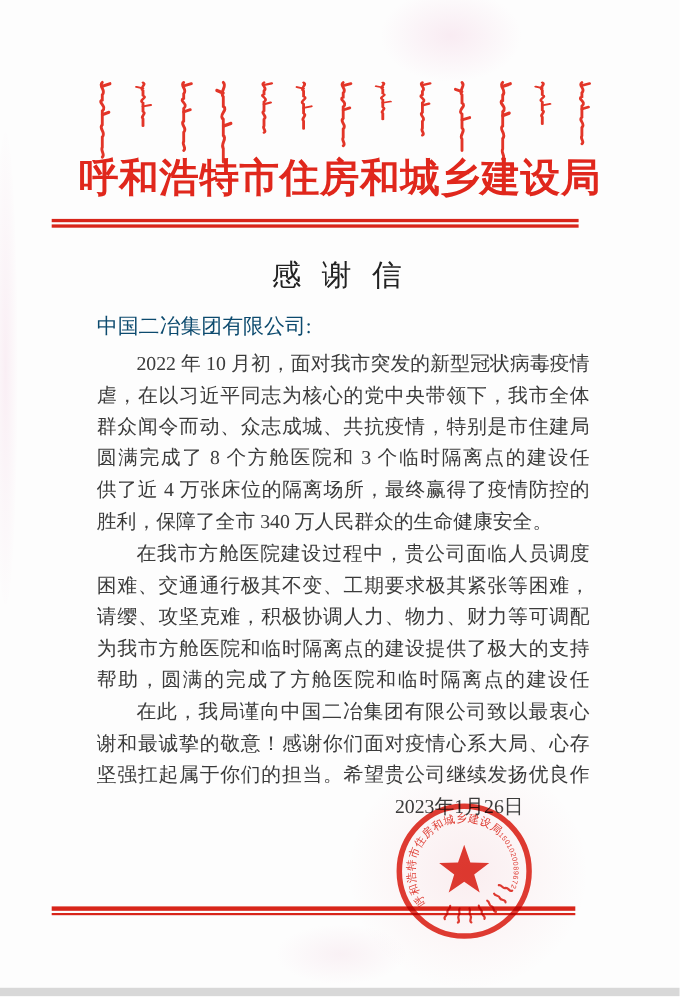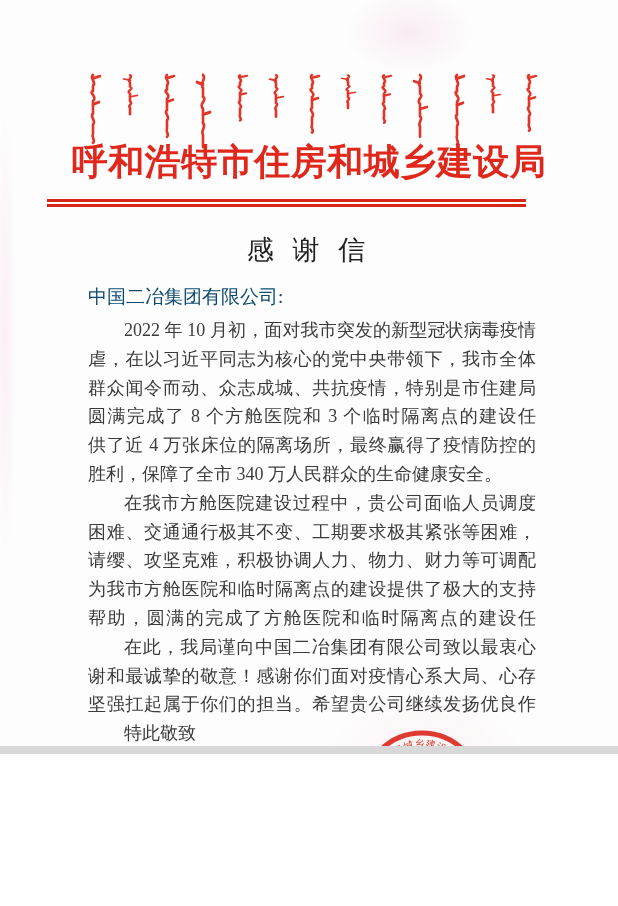--- a/index.html
+++ b/index.html
@@ -1,17 +1,17 @@
 <!DOCTYPE html>
 <html><head>
 <meta charset="utf-8">
 <style>
   html,body{margin:0;padding:0;background:#ffffff;}
   #page{
-    position:relative; width:618px; height:754px; overflow:hidden;
+    position:relative; width:618px; height:906px; overflow:hidden;
     background:#fdfdfd;
     font-family:"Liberation Serif","DejaVu Serif",serif;
   }
   
   .smudge{position:absolute; pointer-events:none; border-radius:50%;}
   .smudge.s1{left:345px; top:-10px; width:130px; height:85px;
     background:radial-gradient(ellipse at center, rgba(238,190,215,.28), rgba(238,190,215,0) 70%);}
   .smudge.s2{left:318px; top:688px; width:215px; height:210px;
     background:radial-gradient(ellipse at center, rgba(240,175,185,.20), rgba(240,175,185,0) 72%);}
   .smudge.s3{left:-6px; top:120px; width:22px; height:430px;
@@ -120,21 +120,20 @@
     <div class="bline full indent">在我市方舱医院建设过程中，贵公司面临人员调度极其</div>
     <div class="bline full">困难、交通通行极其不变、工期要求极其紧张等困难，主动</div>
     <div class="bline full">请缨、攻坚克难，积极协调人力、物力、财力等可调配资源，</div>
     <div class="bline full">为我市方舱医院和临时隔离点的建设提供了极大的支持和</div>
     <div class="bline">帮助，圆满的完成了方舱医院和临时隔离点的建设任务。</div>
 
     <div class="bline full indent">在此，我局谨向中国二冶集团有限公司致以最衷心的感</div>
     <div class="bline full">谢和最诚挚的敬意！感谢你们面对疫情心系大局、心存大爱，</div>
     <div class="bline full">坚强扛起属于你们的担当。希望贵公司继续发扬优良作风，</div>
 
-    <div class="bline closing">特此敬致</div>
     <div class="bline date">2023年1月26日</div>
   </div>
 
   <div class="rule bottom">
     <div class="bar1"></div>
       <div class="bar2"></div>
   </div>
 
   <svg class="seal" viewBox="0 0 136 136" xmlns="http://www.w3.org/2000/svg">
     <defs>

